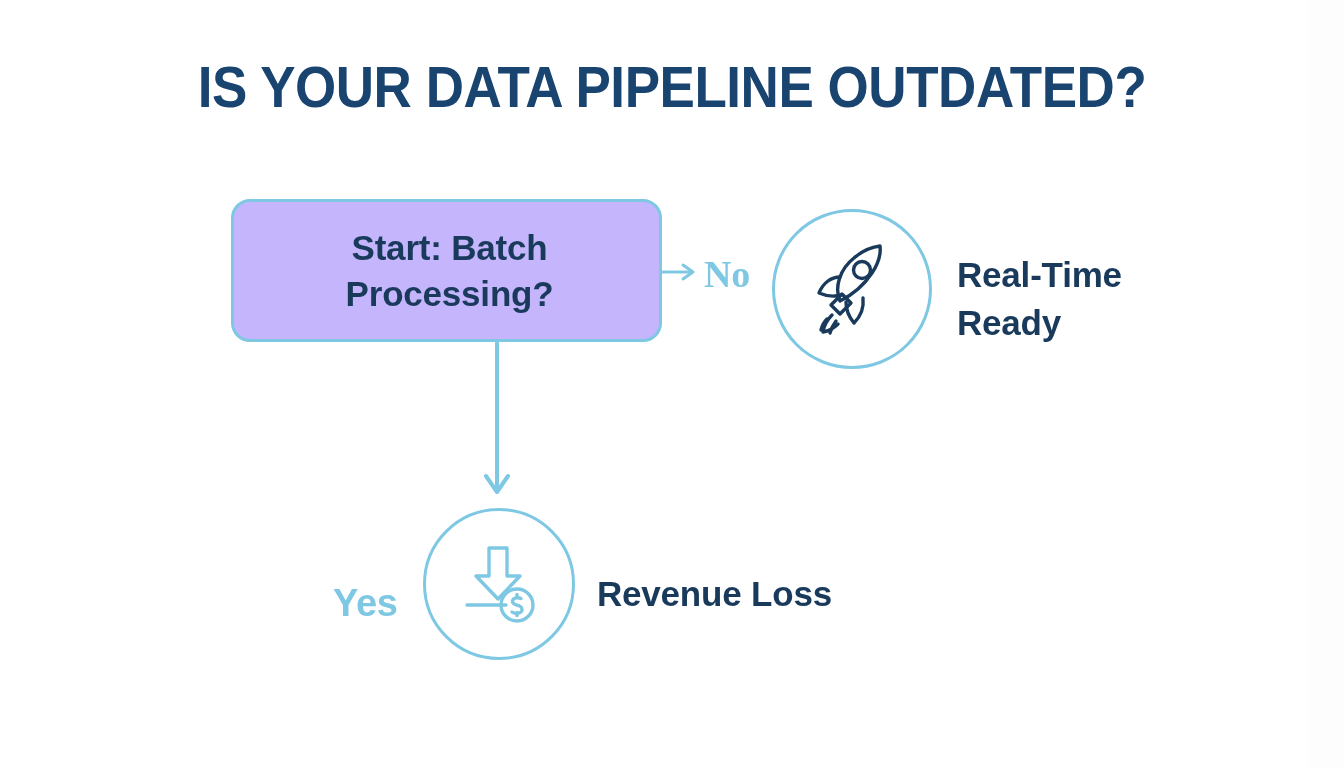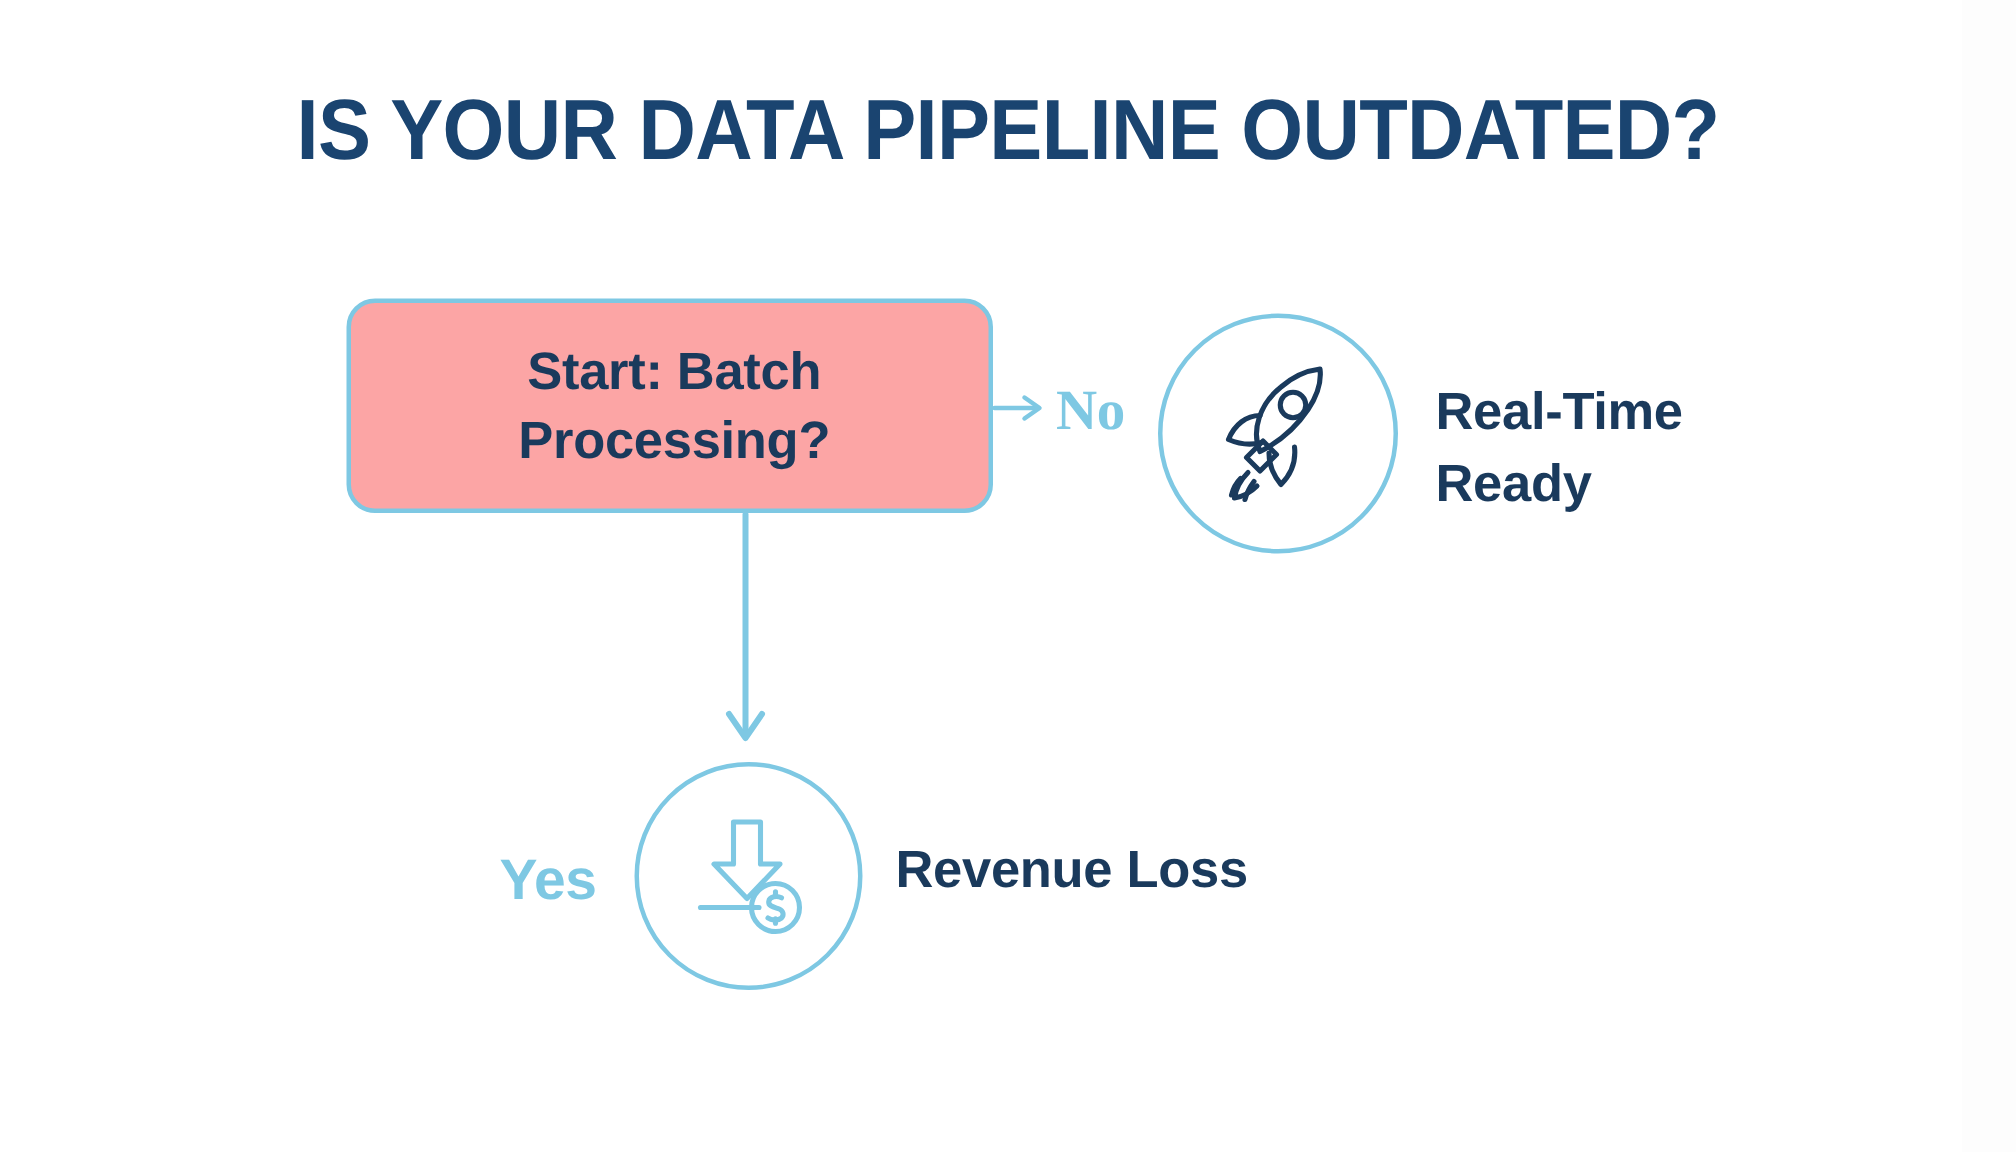--- a/index.html
+++ b/index.html
@@ -41,21 +41,21 @@
   
   #decision-box {
     position: absolute;
     left: 231px;
     top: 199px;
     width: 431px;
     height: 143px;
     box-sizing: border-box;
     border: 3px solid #7ec8e3;
     border-radius: 19px;
-    background: #fca5a5;
+    background: #c4b5fd;
     display: flex;
     align-items: center;
     justify-content: center;
   }
   #decision-label {
     font-size: 35px;
     line-height: 46px;
     font-weight: bold;
     color: #1a3a5c;
     text-align: center;
@@ -83,21 +83,21 @@
     color: #7ec8e3;
     letter-spacing: -0.3px;
   }
   #label-no {
     left: 704px;
     top: 252px;
     font-family: Liberation Serif, serif;
   }
   #label-yes {
     left: 333px;
-    top: 566px;
+    top: 582px;
   }
 
   
   .outcome-circle {
     position: absolute;
     box-sizing: border-box;
     border-radius: 50%;
     background: #ffffff;
     display: flex;
     align-items: center;
@@ -127,21 +127,21 @@
     color: #1a3a5c;
     letter-spacing: -0.2px;
     white-space: pre-line;
   }
   #text-realtime {
     left: 957px;
     top: 251px;
   }
   #text-revenue {
     left: 597px;
-    top: 556px;
+    top: 570px;
   }
 </style>
 </head>
 <body>
 
 <div id="stage">
 
   <div id="title">IS YOUR DATA PIPELINE OUTDATED?</div>
 
   <svg id="connectors" viewBox="0 0 1344 768" xmlns="http://www.w3.org/2000/svg">

